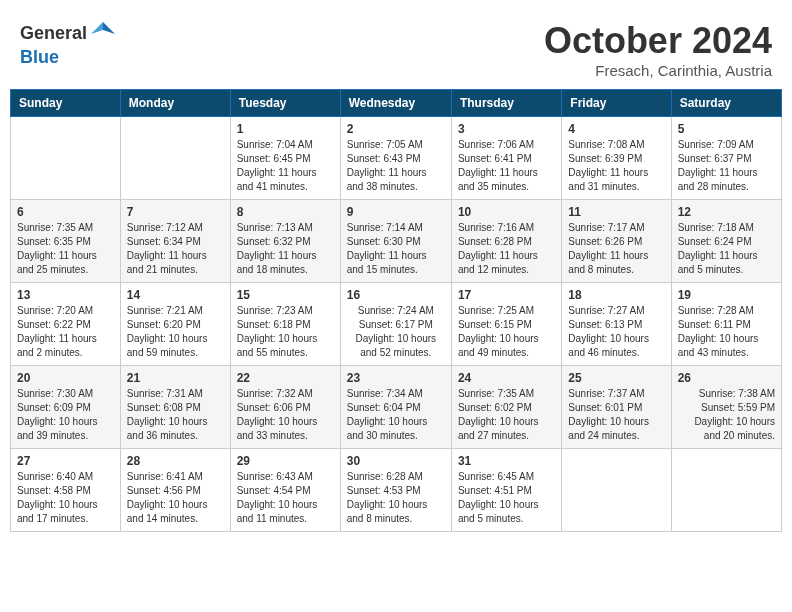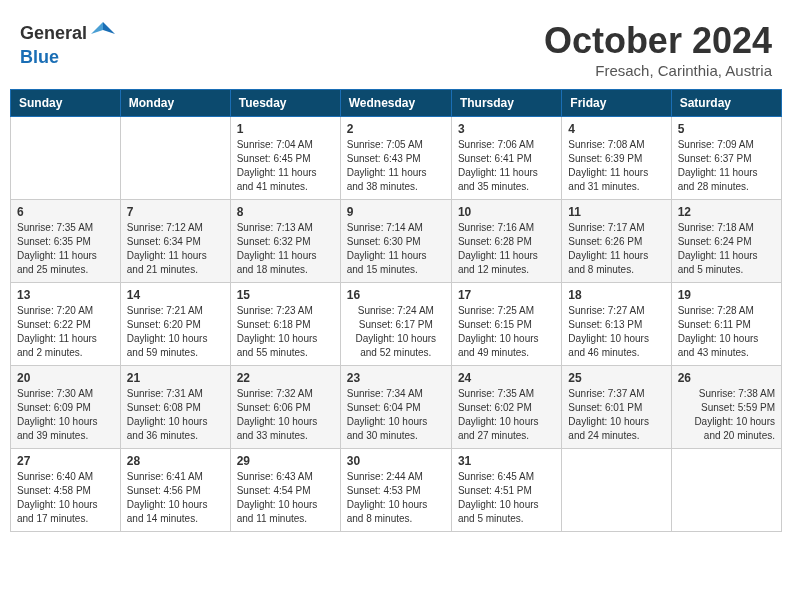--- a/index.html
+++ b/index.html
@@ -306,21 +306,21 @@
 Daylight: 10 hours and 14 minutes.</div>
         </td>
         <td>
           <span class="day-number">29</span>
           <div class="day-info" style="white-space: pre-line;">Sunrise: 6:43 AM
 Sunset: 4:54 PM
 Daylight: 10 hours and 11 minutes.</div>
         </td>
         <td>
           <span class="day-number">30</span>
-          <div class="day-info" style="white-space: pre-line;">Sunrise: 2:44 AM
+          <div class="day-info" style="white-space: pre-line;">Sunrise: 6:28 AM
 Sunset: 4:53 PM
 Daylight: 10 hours and 8 minutes.</div>
         </td>
         <td>
           <span class="day-number">31</span>
           <div class="day-info" style="white-space: pre-line;">Sunrise: 6:45 AM
 Sunset: 4:51 PM
 Daylight: 10 hours and 5 minutes.</div>
         </td>
         <td class="empty-cell"></td>

